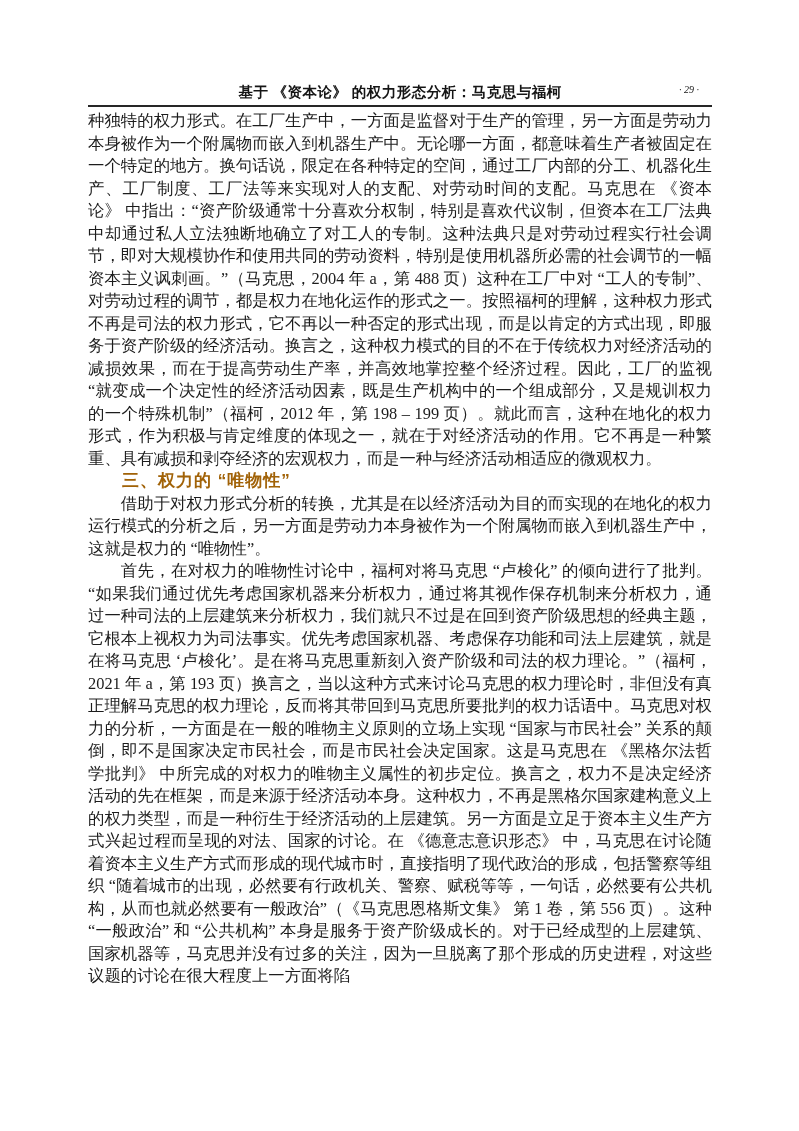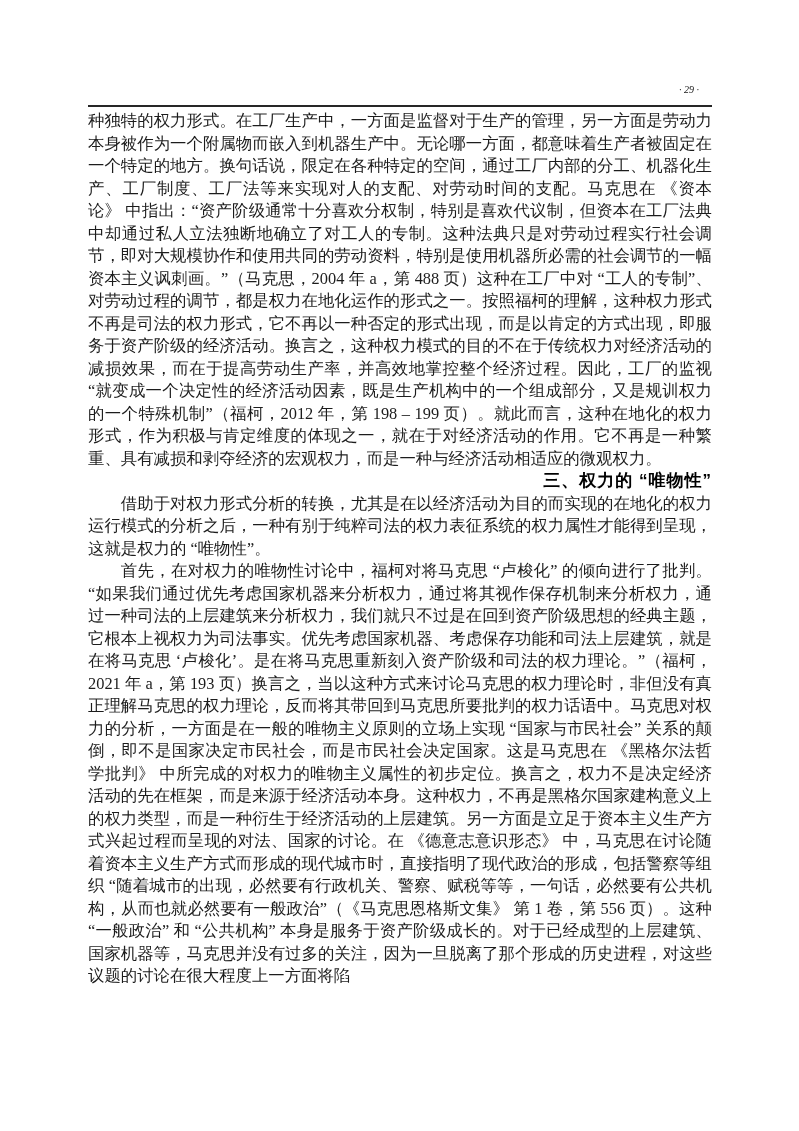--- a/index.html
+++ b/index.html
@@ -52,39 +52,40 @@
   }
   .body-text p {
     margin: 0;
     text-indent: 2em;
   }
   .body-text p.continued {
     text-indent: 0;
   }
   .section-heading {
     margin: 15px 0 11px 0;
-    text-align: right;
+    text-align: left;
     text-indent: 0;
     font-family: "Liberation Sans", "DejaVu Sans", sans-serif;
     font-weight: bold;
     font-size: 17px;
     letter-spacing: 1px;
-    color: #000000;
+    color: #a16207;
   }
 </style>
 </head>
 <body>
 
 <div class="page">
 
+  <div class="running-head">基于 《资本论》 的权力形态分析：马克思与福柯</div>
 
   <div class="page-number">· 29 ·</div>
 
   <div class="header-rule"></div>
 
   <div class="body-text">
     <p class="continued">种独特的权力形式。在工厂生产中，一方面是监督对于生产的管理，另一方面是劳动力本身被作为一个附属物而嵌入到机器生产中。无论哪一方面，都意味着生产者被固定在一个特定的地方。换句话说，限定在各种特定的空间，通过工厂内部的分工、机器化生产、工厂制度、工厂法等来实现对人的支配、对劳动时间的支配。马克思在 《资本论》 中指出：“资产阶级通常十分喜欢分权制，特别是喜欢代议制，但资本在工厂法典中却通过私人立法独断地确立了对工人的专制。这种法典只是对劳动过程实行社会调节，即对大规模协作和使用共同的劳动资料，特别是使用机器所必需的社会调节的一幅资本主义讽刺画。”（马克思，2004 年 a，第 488 页）这种在工厂中对 “工人的专制”、对劳动过程的调节，都是权力在地化运作的形式之一。按照福柯的理解，这种权力形式不再是司法的权力形式，它不再以一种否定的形式出现，而是以肯定的方式出现，即服务于资产阶级的经济活动。换言之，这种权力模式的目的不在于传统权力对经济活动的减损效果，而在于提高劳动生产率，并高效地掌控整个经济过程。因此，工厂的监视 “就变成一个决定性的经济活动因素，既是生产机构中的一个组成部分，又是规训权力的一个特殊机制”（福柯，2012 年，第 198 – 199 页）。就此而言，这种在地化的权力形式，作为积极与肯定维度的体现之一，就在于对经济活动的作用。它不再是一种繁重、具有减损和剥夺经济的宏观权力，而是一种与经济活动相适应的微观权力。</p>
     <p class="section-heading">三、权力的 “唯物性”</p>
-    <p>借助于对权力形式分析的转换，尤其是在以经济活动为目的而实现的在地化的权力运行模式的分析之后，一种有别于纯粹司法的权力表征系统的权力属性才能得到呈现，这就是权力的 “唯物性”。</p>
+    <p>借助于对权力形式分析的转换，尤其是在以经济活动为目的而实现的在地化的权力运行模式的分析之后，另一方面是劳动力本身被作为一个附属物而嵌入到机器生产中，这就是权力的 “唯物性”。</p>
     <p>首先，在对权力的唯物性讨论中，福柯对将马克思 “卢梭化” 的倾向进行了批判。“如果我们通过优先考虑国家机器来分析权力，通过将其视作保存机制来分析权力，通过一种司法的上层建筑来分析权力，我们就只不过是在回到资产阶级思想的经典主题，它根本上视权力为司法事实。优先考虑国家机器、考虑保存功能和司法上层建筑，就是在将马克思 ‘卢梭化’。是在将马克思重新刻入资产阶级和司法的权力理论。”（福柯，2021 年 a，第 193 页）换言之，当以这种方式来讨论马克思的权力理论时，非但没有真正理解马克思的权力理论，反而将其带回到马克思所要批判的权力话语中。马克思对权力的分析，一方面是在一般的唯物主义原则的立场上实现 “国家与市民社会” 关系的颠倒，即不是国家决定市民社会，而是市民社会决定国家。这是马克思在 《黑格尔法哲学批判》 中所完成的对权力的唯物主义属性的初步定位。换言之，权力不是决定经济活动的先在框架，而是来源于经济活动本身。这种权力，不再是黑格尔国家建构意义上的权力类型，而是一种衍生于经济活动的上层建筑。另一方面是立足于资本主义生产方式兴起过程而呈现的对法、国家的讨论。在 《德意志意识形态》 中，马克思在讨论随着资本主义生产方式而形成的现代城市时，直接指明了现代政治的形成，包括警察等组织 “随着城市的出现，必然要有行政机关、警察、赋税等等，一句话，必然要有公共机构，从而也就必然要有一般政治”（《马克思恩格斯文集》 第 1 卷，第 556 页）。这种 “一般政治” 和 “公共机构” 本身是服务于资产阶级成长的。对于已经成型的上层建筑、国家机器等，马克思并没有过多的关注，因为一旦脱离了那个形成的历史进程，对这些议题的讨论在很大程度上一方面将陷</p>
   </div>
 
 </div>
 
 </body></html>

